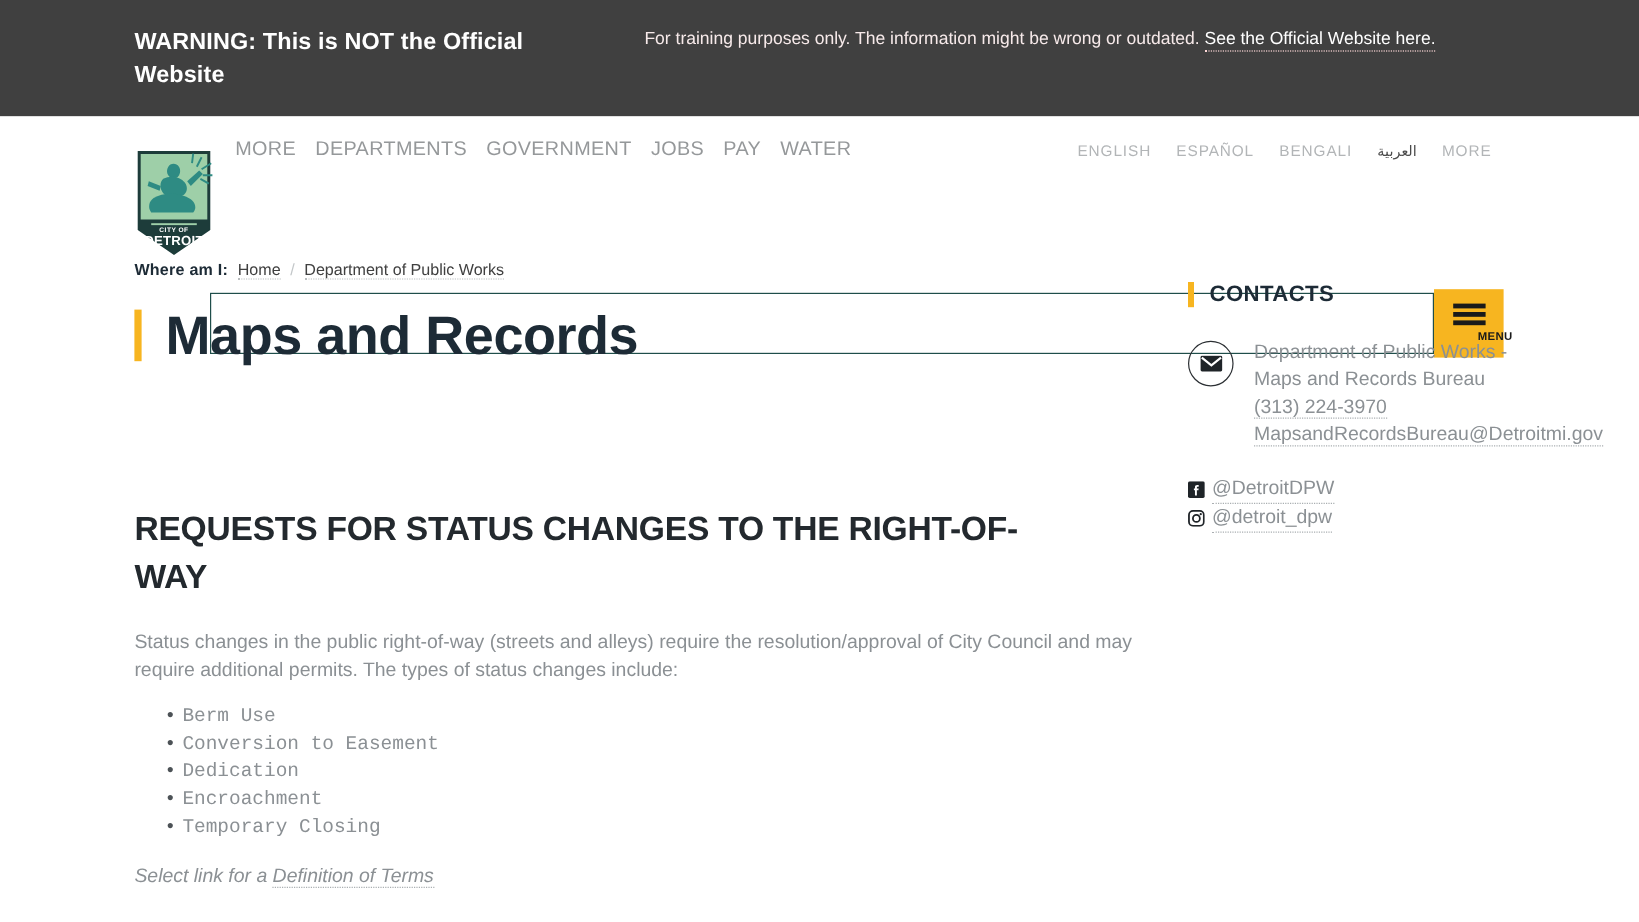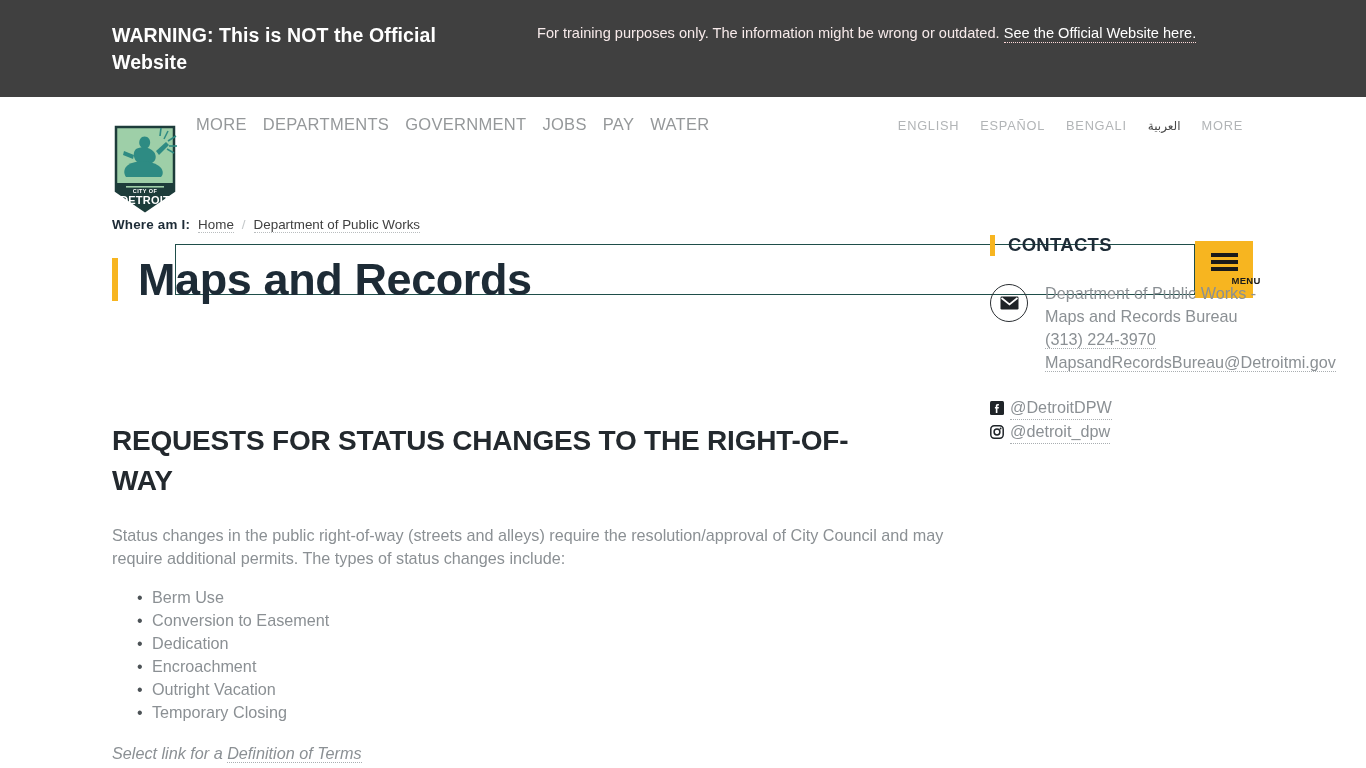--- a/index.html
+++ b/index.html
@@ -215,20 +215,21 @@
     font-size: 16.2px;
     line-height: 22.5px;
     color: #8b9094;
     width: 845px;
   }
 
   .bullet-list {
     margin: 17px 0 0 0;
     padding-left: 40px;
     list-style: none;
+    font-family: Liberation Mono, monospace;
   }
   .bullet-list li {
     font-size: 16.2px;
     line-height: 23px;
     color: #8b9094;
     position: relative;
     padding-left: 0;
   }
   .bullet-list li::before {
     content: "•";
@@ -398,21 +399,20 @@
 
     <h2 class="section-heading">REQUESTS FOR STATUS CHANGES TO THE RIGHT-OF-WAY</h2>
 
     <p class="body-text">Status changes in the public right-of-way (streets and alleys) require the resolution/approval of City Council and may require additional permits. The types of status changes include:</p>
 
     <ul class="bullet-list">
       <li>Berm Use</li>
       <li>Conversion to Easement</li>
       <li>Dedication</li>
       <li>Encroachment</li>
-      <li>Outright Vacation</li>
       <li>Temporary Closing</li>
     </ul>
 
     <p class="note-line">
       <span>Select link for a </span><a href="#">Definition of Terms</a>
     </p>
   </div>
 
   <aside class="side-col">
 

